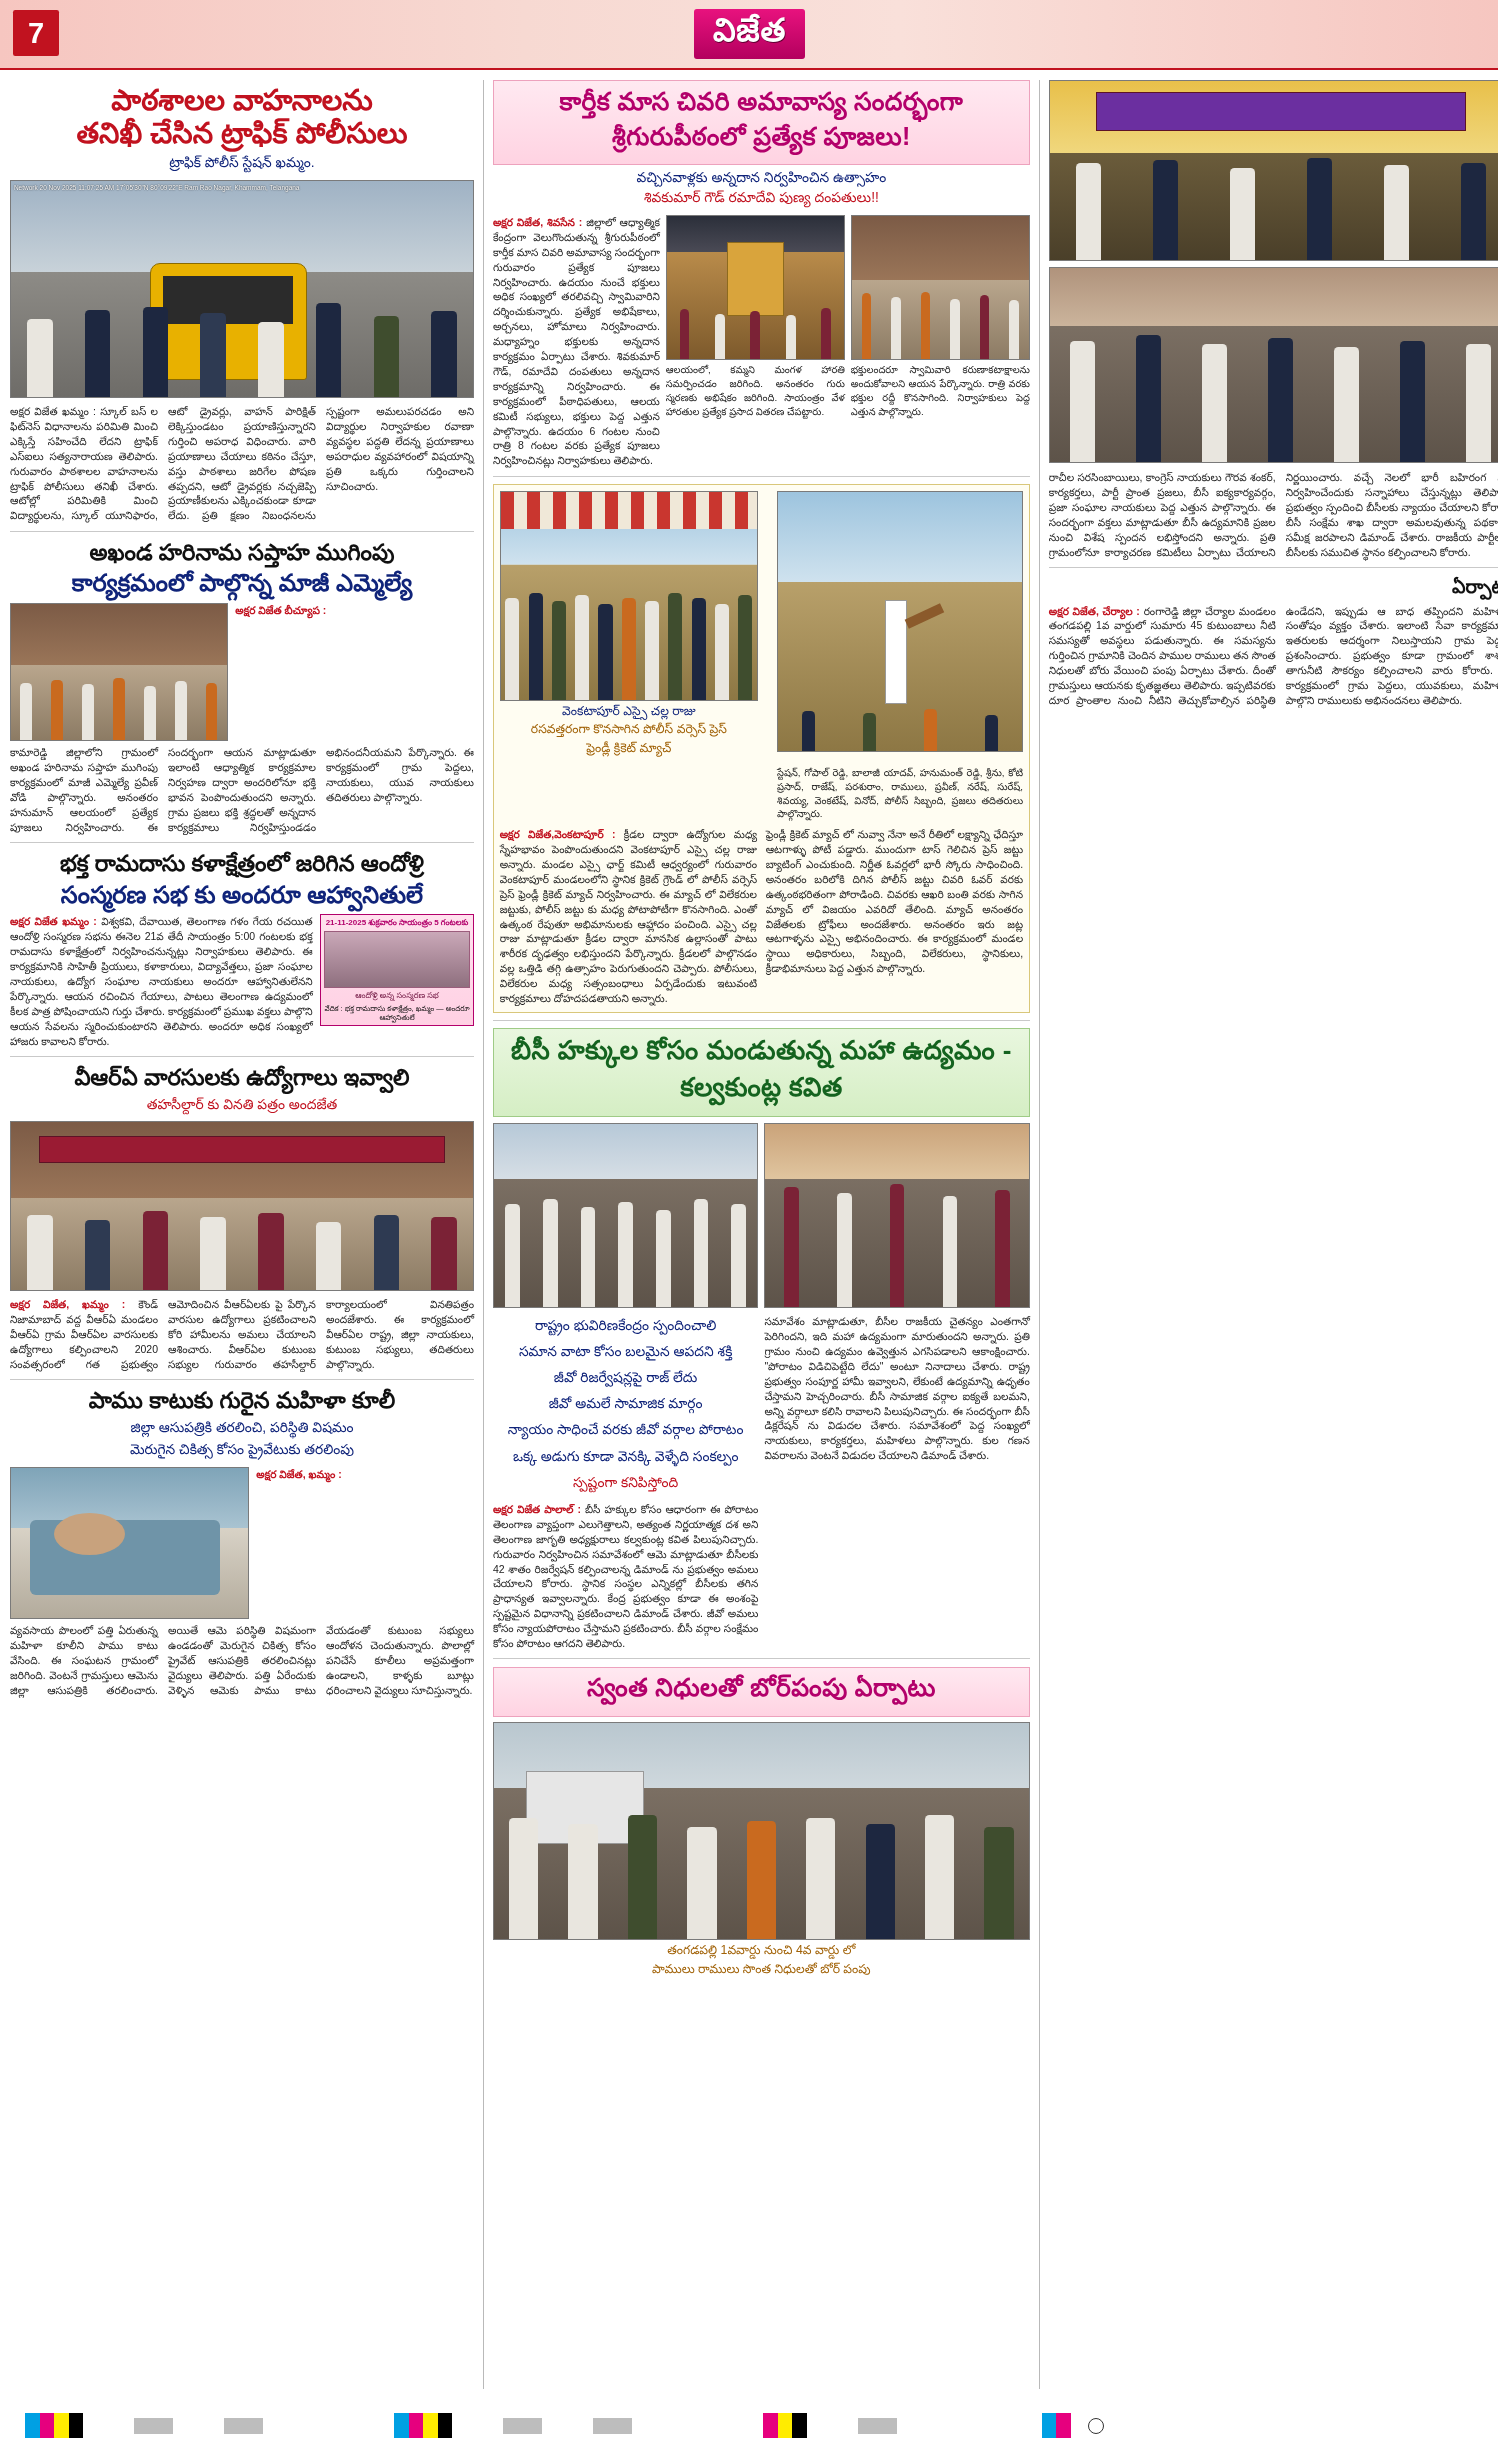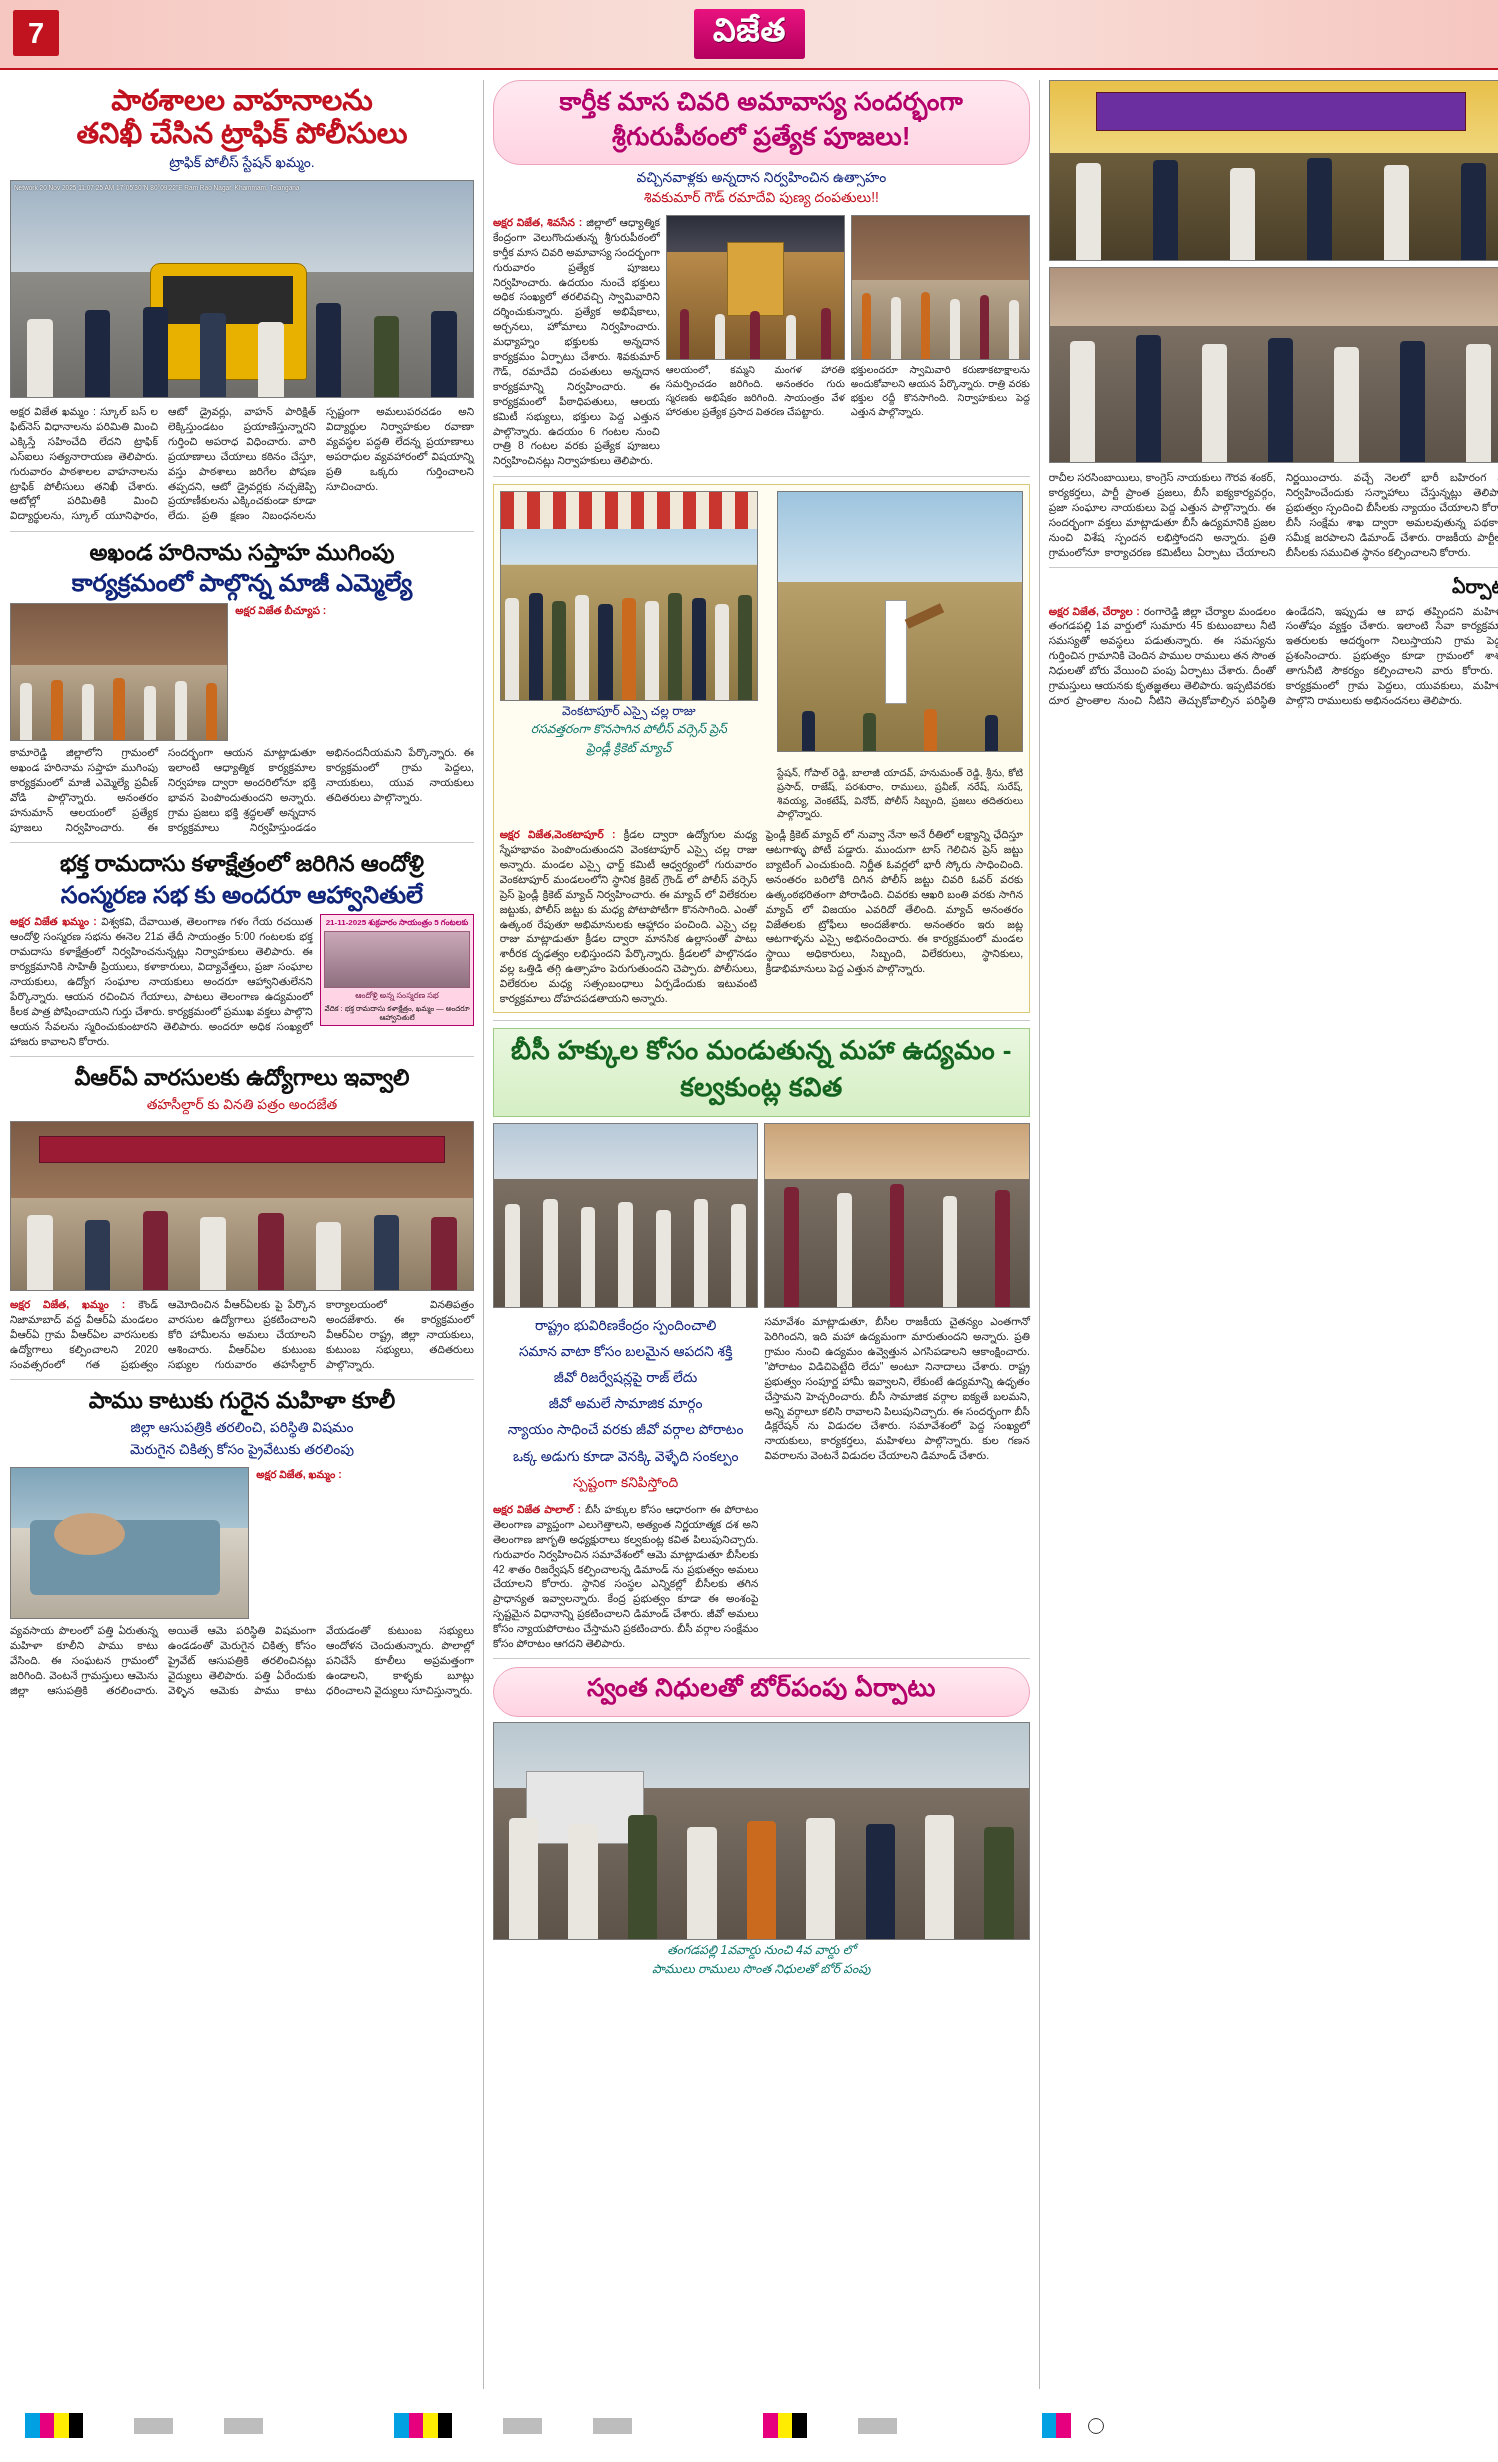--- a/index.html
+++ b/index.html
@@ -100,38 +100,38 @@
     border: 1.5px solid #e3c860;
     text-align: center;
     padding: 5.8px 4.4px 7.3px 4.4px;
     margin-bottom: 5.8px;
   }
   .banner h2 {
     margin:0; font-size: 30px; color:#c1121f; font-weight:bold; letter-spacing:0.4px;
   }
   .banner-green { background: linear-gradient(180deg,#e9f7df,#d5eec4); border-color:#9fcb86; }
   .banner-green h2 { color:#14631f; font-size: 26px; }
-  .banner-pink { background: linear-gradient(180deg,#ffe9f1,#ffd3e2); border-color:#eda2bd;border-radius:27px; }
+  .banner-pink { background: linear-gradient(180deg,#ffe9f1,#ffd3e2); border-color:#eda2bd; }
   .banner-pink h2 { color:#b3006b; font-size: 25px; }
 
   
   .body-text {
     font-size: 10.5px;
     line-height: 1.42;
     text-align: justify;
     color: #1b1b1b;
     hyphens: auto;
   }
   .body-text .dateline { color:#c1121f; font-weight:bold; }
   .cols2 { column-count: 2; column-gap: 10px; }
   .cols3 { column-count: 3; column-gap: 10px; }
   .caption {
     font-size: 12.3px; color:#10247a; text-align:center; margin-top:2.9px; line-height:1.3;
   }
-  .caption-red { color:#0f766e;font-style:italic; }
+  .caption-red { color:#a16207; }
 
   
   .photo {
     width:100%;
     border: 0.7px solid #7a7a7a;
     position: relative;
     overflow:hidden;
     background:#cfd6cf;
   }
   .photo .sky { position:absolute; left:0; right:0; top:0; }

